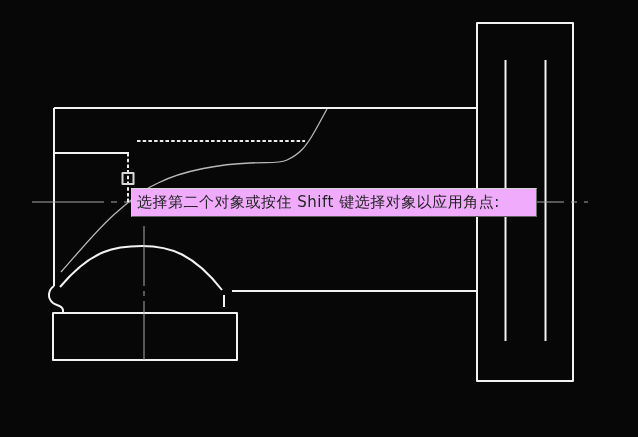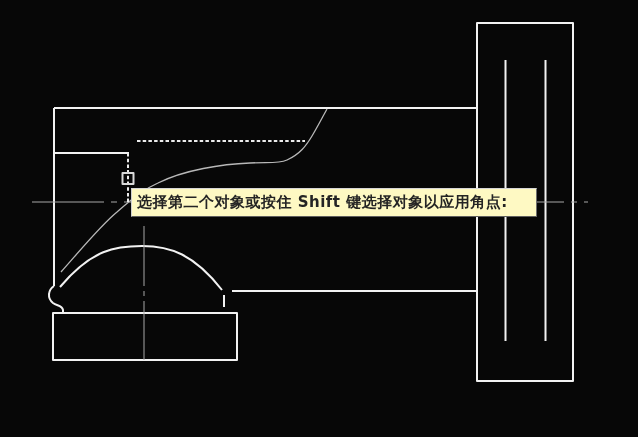--- a/index.html
+++ b/index.html
@@ -49,16 +49,16 @@
       <path d="M505.5,60 V341" fill="none" stroke="#f2f2f2" stroke-width="2" stroke-linecap="butt" stroke-linejoin="round"></path>
       <path d="M545.5,60 V341" fill="none" stroke="#f2f2f2" stroke-width="2" stroke-linecap="butt" stroke-linejoin="round"></path>
       <path d="M61,272 C78,253 100,226 117,212 C133,198 144,189 158,183 C184,170 222,164 250,163 C268,162 278,164 287,160 C300,154 306,146 312,136 C318,126 322,118 327,109" fill="none" stroke="#b8b8b8" stroke-width="1.3" stroke-linecap="butt" stroke-linejoin="round"></path>
       <path d="M144,226 V360" fill="none" stroke="#a8a8a8" stroke-width="1" stroke-linecap="butt" stroke-linejoin="round" stroke-dasharray="60 5 5 5"></path>
       <path d="M32,202 H588" fill="none" stroke="#a8a8a8" stroke-width="1" stroke-linecap="butt" stroke-linejoin="round" stroke-dasharray="72 7 6 7"></path>
       <path d="M137,141 H305" fill="none" stroke="#ececec" stroke-width="2" stroke-linecap="butt" stroke-linejoin="round" stroke-dasharray="3.5 2.2"></path>
       <path d="M128,153 V203" fill="none" stroke="#ececec" stroke-width="2" stroke-linecap="butt" stroke-linejoin="round" stroke-dasharray="3.5 2.2"></path>
       <path d="M122.5,173 h11 v11 h-11 Z" fill="none" stroke="#d9d9d9" stroke-width="2" stroke-linecap="butt" stroke-linejoin="round"></path>
     </svg>
 
-  <div class="cmd-tooltip" style="background: #fef9c3; color: rgb(36, 36, 36); font-weight: bold;">
+  <div class="cmd-tooltip" style="background: #f0abfc; color: rgb(36, 36, 36);">
     <span>选择第二个对象或按住 Shift 键选择对象以应用角点:</span>
   </div>
 </div>
 
 </body></html>

